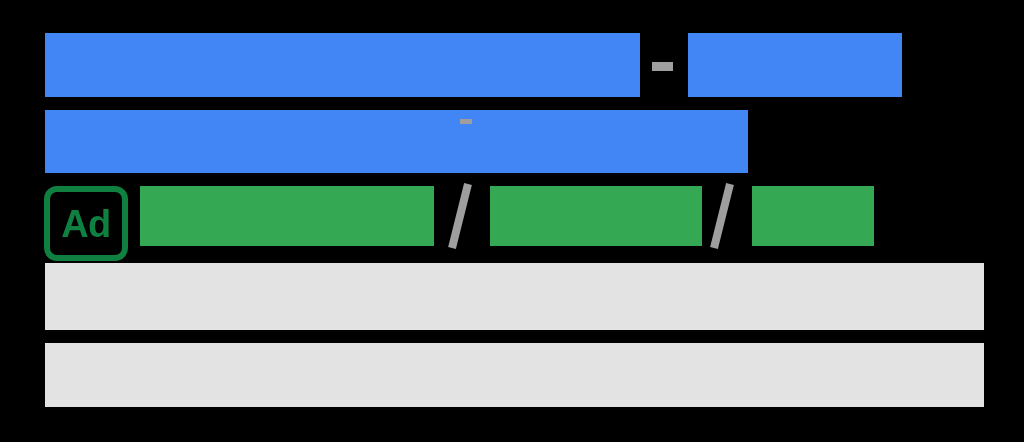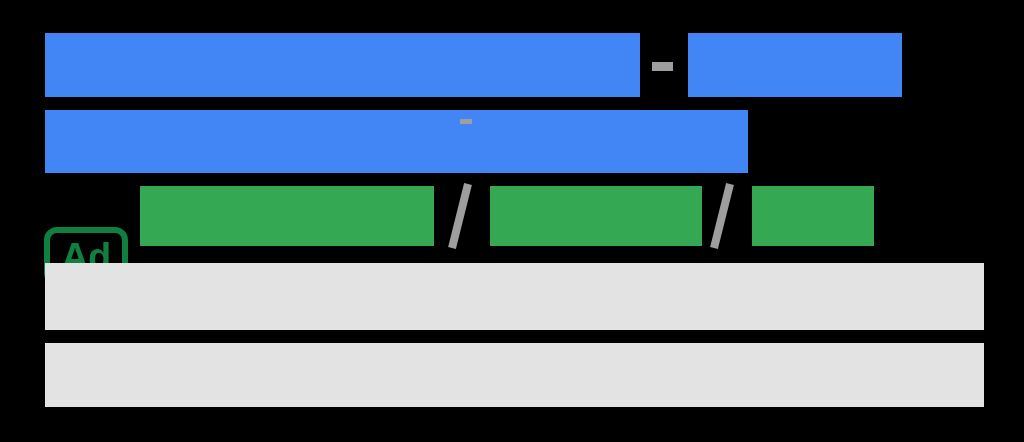--- a/index.html
+++ b/index.html
@@ -34,34 +34,33 @@
   #r1-seg1 { left: 45px;  top: 33px;  width: 595px; height: 64px; }
   #r1-dash { left: 652px; top: 62px;  width: 21px;  height: 9px;  }
   #r1-seg2 { left: 688px; top: 33px;  width: 214px; height: 64px; }
 
   
   #r2-seg1 { left: 45px;  top: 110px; width: 703px; height: 63px; }
   #r2-dash { left: 460px; top: 119px; width: 12px;  height: 5px;  }
 
   
   #ad-badge {
-    left: 44px; top: 186px; width: 84px; height: 59px;
+    left: 44px; top: 186px; width: 84px; height: 75px;
     border: 6px solid #0F8040;
     border-radius: 13px;
     background: #000000;
     display: flex;
     align-items: center;
     justify-content: center;
     color: #0F8040;
     font-size: 38px;
     font-weight: 700;
     line-height: 1;
     letter-spacing: -0.5px;
     font-family: "Liberation Sans", sans-serif;
-    margin-top: 41px;
   }
   #r3-chip1 { left: 140px; top: 186px; width: 294px; height: 60px; }
   #r3-chip2 { left: 490px; top: 186px; width: 212px; height: 60px; }
   #r3-chip3 { left: 752px; top: 186px; width: 122px; height: 60px; }
 
   .slash {
     position: absolute;
     width: 8px;
     height: 66px;
     background: #9E9E9E;

